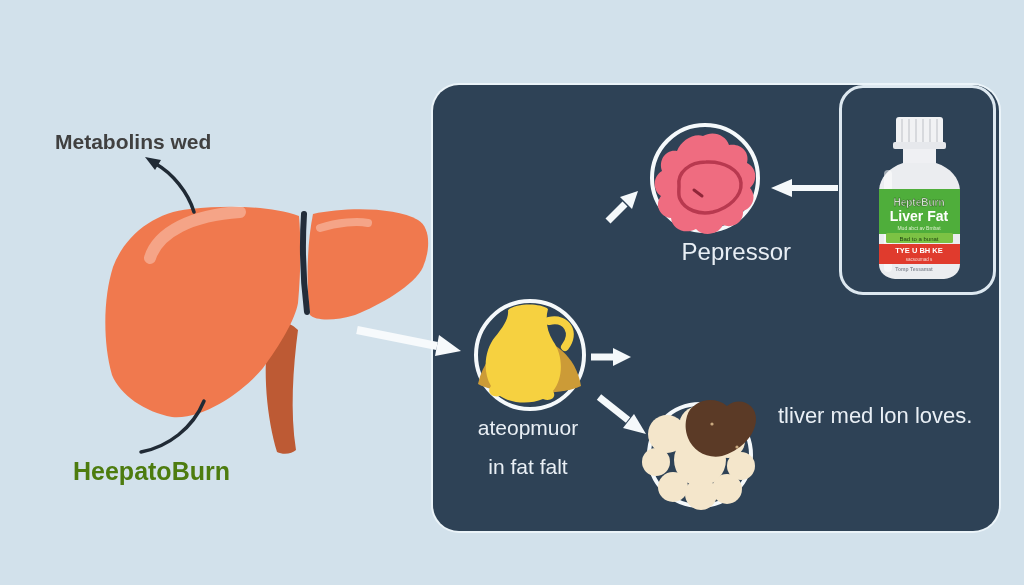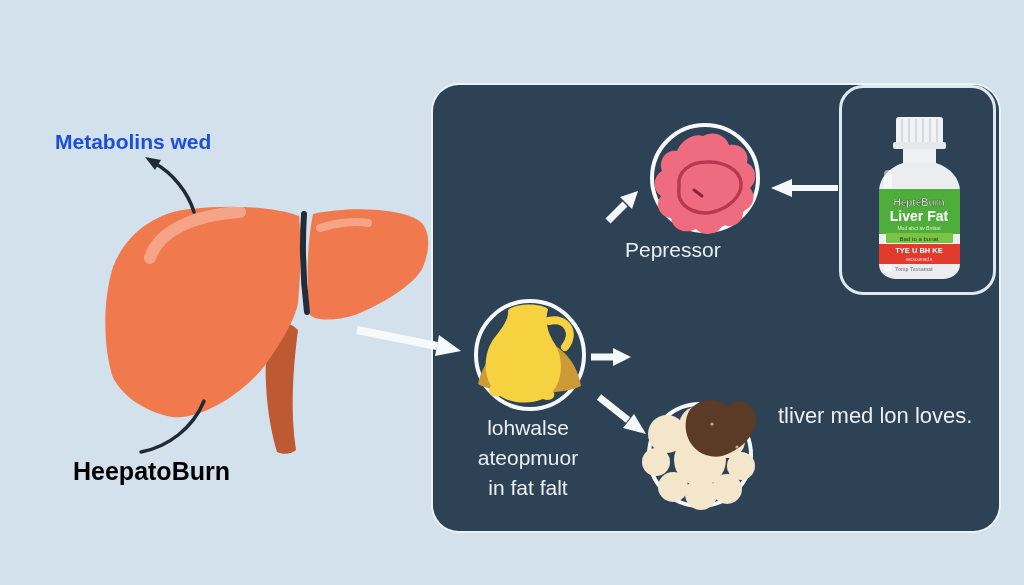--- a/index.html
+++ b/index.html
@@ -5,26 +5,26 @@
   html,body{margin:0;padding:0;background:#d2e1eb;}
   .canvas{position:relative;width:1024px;height:585px;overflow:hidden;
           background:#d2e1eb;font-family:"Liberation Sans",sans-serif;}
   .panel{position:absolute;left:433px;top:85px;width:566px;height:446px;
          background:#2e4256;border-radius:26px;
          box-shadow:0 0 0 2px rgba(240,247,251,0.85);}
   .bottle-box{position:absolute;left:839px;top:85px;width:157px;height:210px;
          border:3px solid #dde8f0;border-radius:24px;box-sizing:border-box;}
   .art{position:absolute;left:0;top:0;z-index:3;pointer-events:none;}
   .txt{position:absolute;z-index:4;}
-  .dark-label{color:#1d4ed8;font-weight:600;font-size:21px;line-height:25px;}
-  .brand-label{color:#000000;font-weight:600;font-size:25px;}
+  .dark-label{color:#404040;font-weight:600;font-size:21px;line-height:25px;}
+  .brand-label{color:#4d7c0f;font-weight:600;font-size:25px;}
   .white-label{color:#e9eff5;font-size:21px;}
-  .node-caption{left:625px;top:238px;width:166px;text-align:left;font-size:21px;}
+  .node-caption{left:625px;top:238px;width:166px;text-align:right;font-size:24px;}
   .process-caption{left:433px;top:413px;width:190px;text-align:center;line-height:30px;}
-  .process-caption .gap{}
+  .process-caption .gap{margin-top:9px;}
   .result-text{left:778px;top:396px;width:230px;font-size:22px;line-height:40px;}
   .indent2{margin-left:9px;}
 </style>
 </head>
 <body>
 
 <div class="canvas">
 
   <div class="panel"></div>
   <div class="bottle-box"></div>
@@ -150,21 +150,20 @@
 
   <div class="txt dark-label" style="left:55px;top:129px;">
     <div>Metabolins wed</div>
   </div>
 
   <div class="txt brand-label" style="left:73px;top:457px;">HeepatoBurn</div>
 
   <div class="txt white-label node-caption">Pepressor</div>
 
   <div class="txt white-label process-caption">
-    <div>lohwalse</div>
     <div>ateopmuor</div>
     <div class="gap">in fat falt</div>
   </div>
 
   <div class="txt white-label result-text">
     <div>tliver med lon loves.</div>
   </div>
 
 </div>
 

